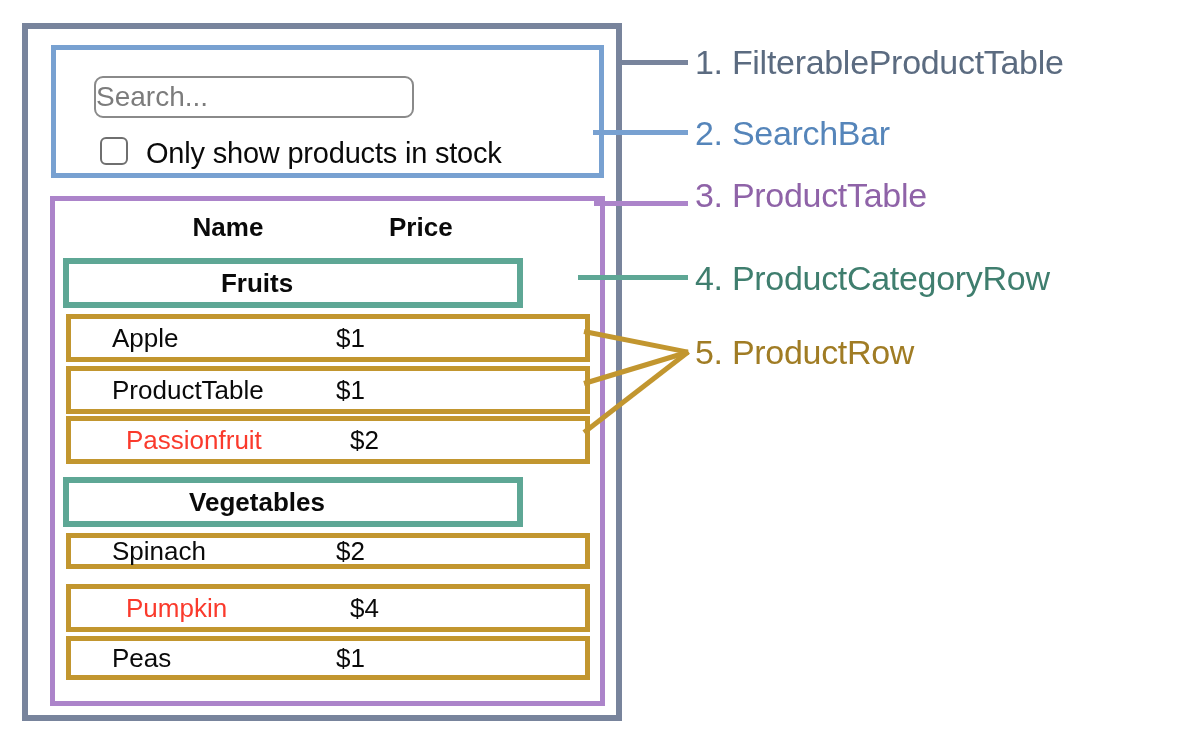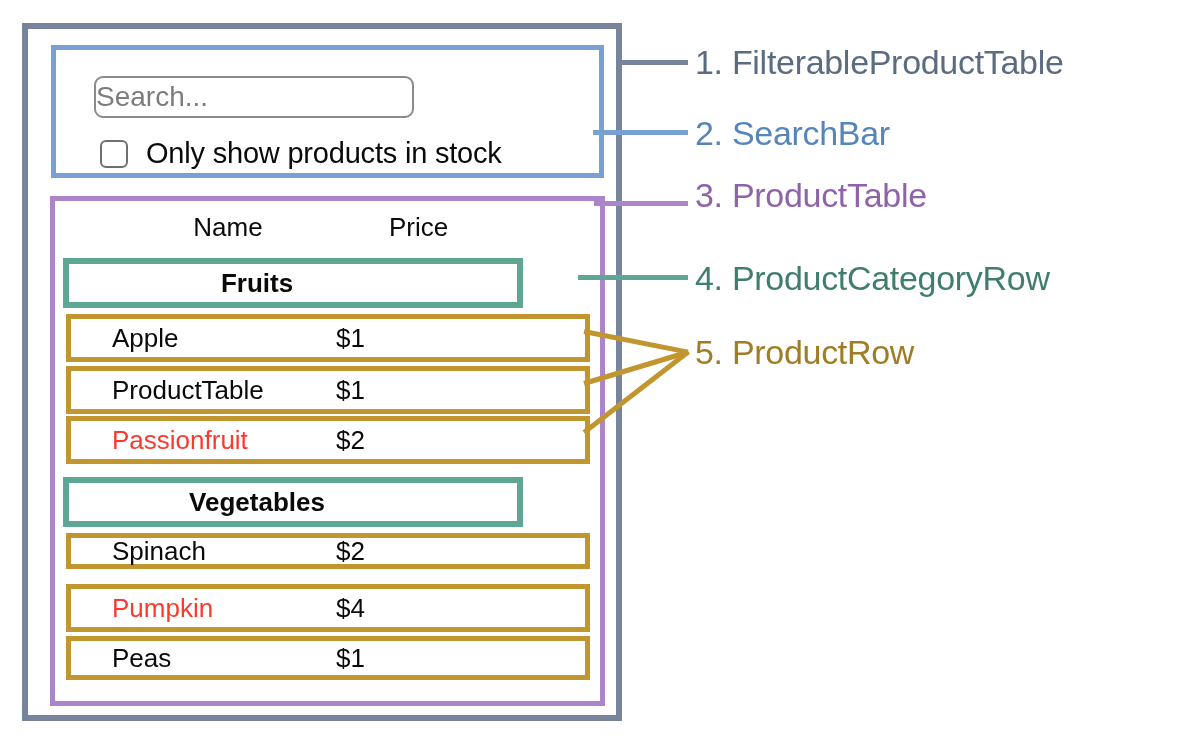--- a/index.html
+++ b/index.html
@@ -14,45 +14,45 @@
   .box-search     { left:23px; top:16px; width:553px; height:133px; border:5px solid var(--blue-line); }
   .box-ptable     { left:22px; top:167px; width:555px; height:510px; border:5px solid var(--purple-line); }
 
   
   .search-input {
     position:absolute; left:38px; top:26px; width:320px; height:42px;
     border:2px solid var(--input-border); border-radius:9px;
     font-family:inherit; font-size:28px; color:#444; padding:0 0; outline:none;
   }
   .search-input::placeholder { color:var(--ph-color); opacity:1; }
-  .stock-row { position:absolute; left:44px; top:87px; display:flex; align-items:center; gap:18px; cursor:default; }
+  .stock-row { position:absolute; left:44px; top:87px; display:flex; gap:18px; cursor:default; }
   .stock-checkbox {
     appearance:none; -webkit-appearance:none; width:28px; height:28px;
     border:2px solid #6f6f6f; border-radius:6px; background:#fff; flex:0 0 auto;
   }
   .stock-label { font-size:29px; color:var(--text-black); letter-spacing:-0.2px; }
 
   
-  .th { position:absolute; font-size:26px; font-weight:normal; color:var(--text-black); height:36px; line-height:36px; }
+  .th { position:absolute; font-size:26px; font-weight:bold; color:var(--text-black); height:36px; line-height:36px; }
   .th-name  { left:11px; top:8px; width:324px; text-align:center; }
   .th-price { left:334px; top:8px; }
   .cat {
     position:absolute; left:8px; width:460px; height:50px;
     border:6px solid var(--teal-line); background:#fff;
     display:flex; align-items:center; justify-content:center; padding-right:72px;
     font-size:26px; font-weight:bold; color:var(--text-black);
   }
   .prow {
     position:absolute; left:11px; width:524px;
     border:5px solid var(--gold-line); background:#fff;
     display:flex; align-items:center; font-size:26px; color:var(--text-black);
   }
   .cname { padding-left:41px; flex:0 0 265px; }
   .cprice { flex:1; }
-  .red-item { color:var(--red); }
+  .red-item { color:var(--red);margin-left:14px; }
 
   
   .cline { position:absolute; height:5px; }
   .cline-1 { left:616px; top:60px;  width:72px;  background:var(--gray-line); }
   .cline-2 { left:593px; top:130px; width:95px;  background:var(--blue-line); }
   .cline-3 { left:594px; top:201px; width:94px;  background:var(--purple-line); }
   .cline-4 { left:578px; top:275px; width:110px; background:var(--teal-line); }
   .gline { position:absolute; height:5px; background:var(--gold-line); transform-origin:0 50%; }
   .gline-1 { left:584px; top:329px; width:106px; transform:rotate(11.2deg); }
   .gline-2 { left:584px; top:381px; width:109px; transform:rotate(-16.8deg); }

